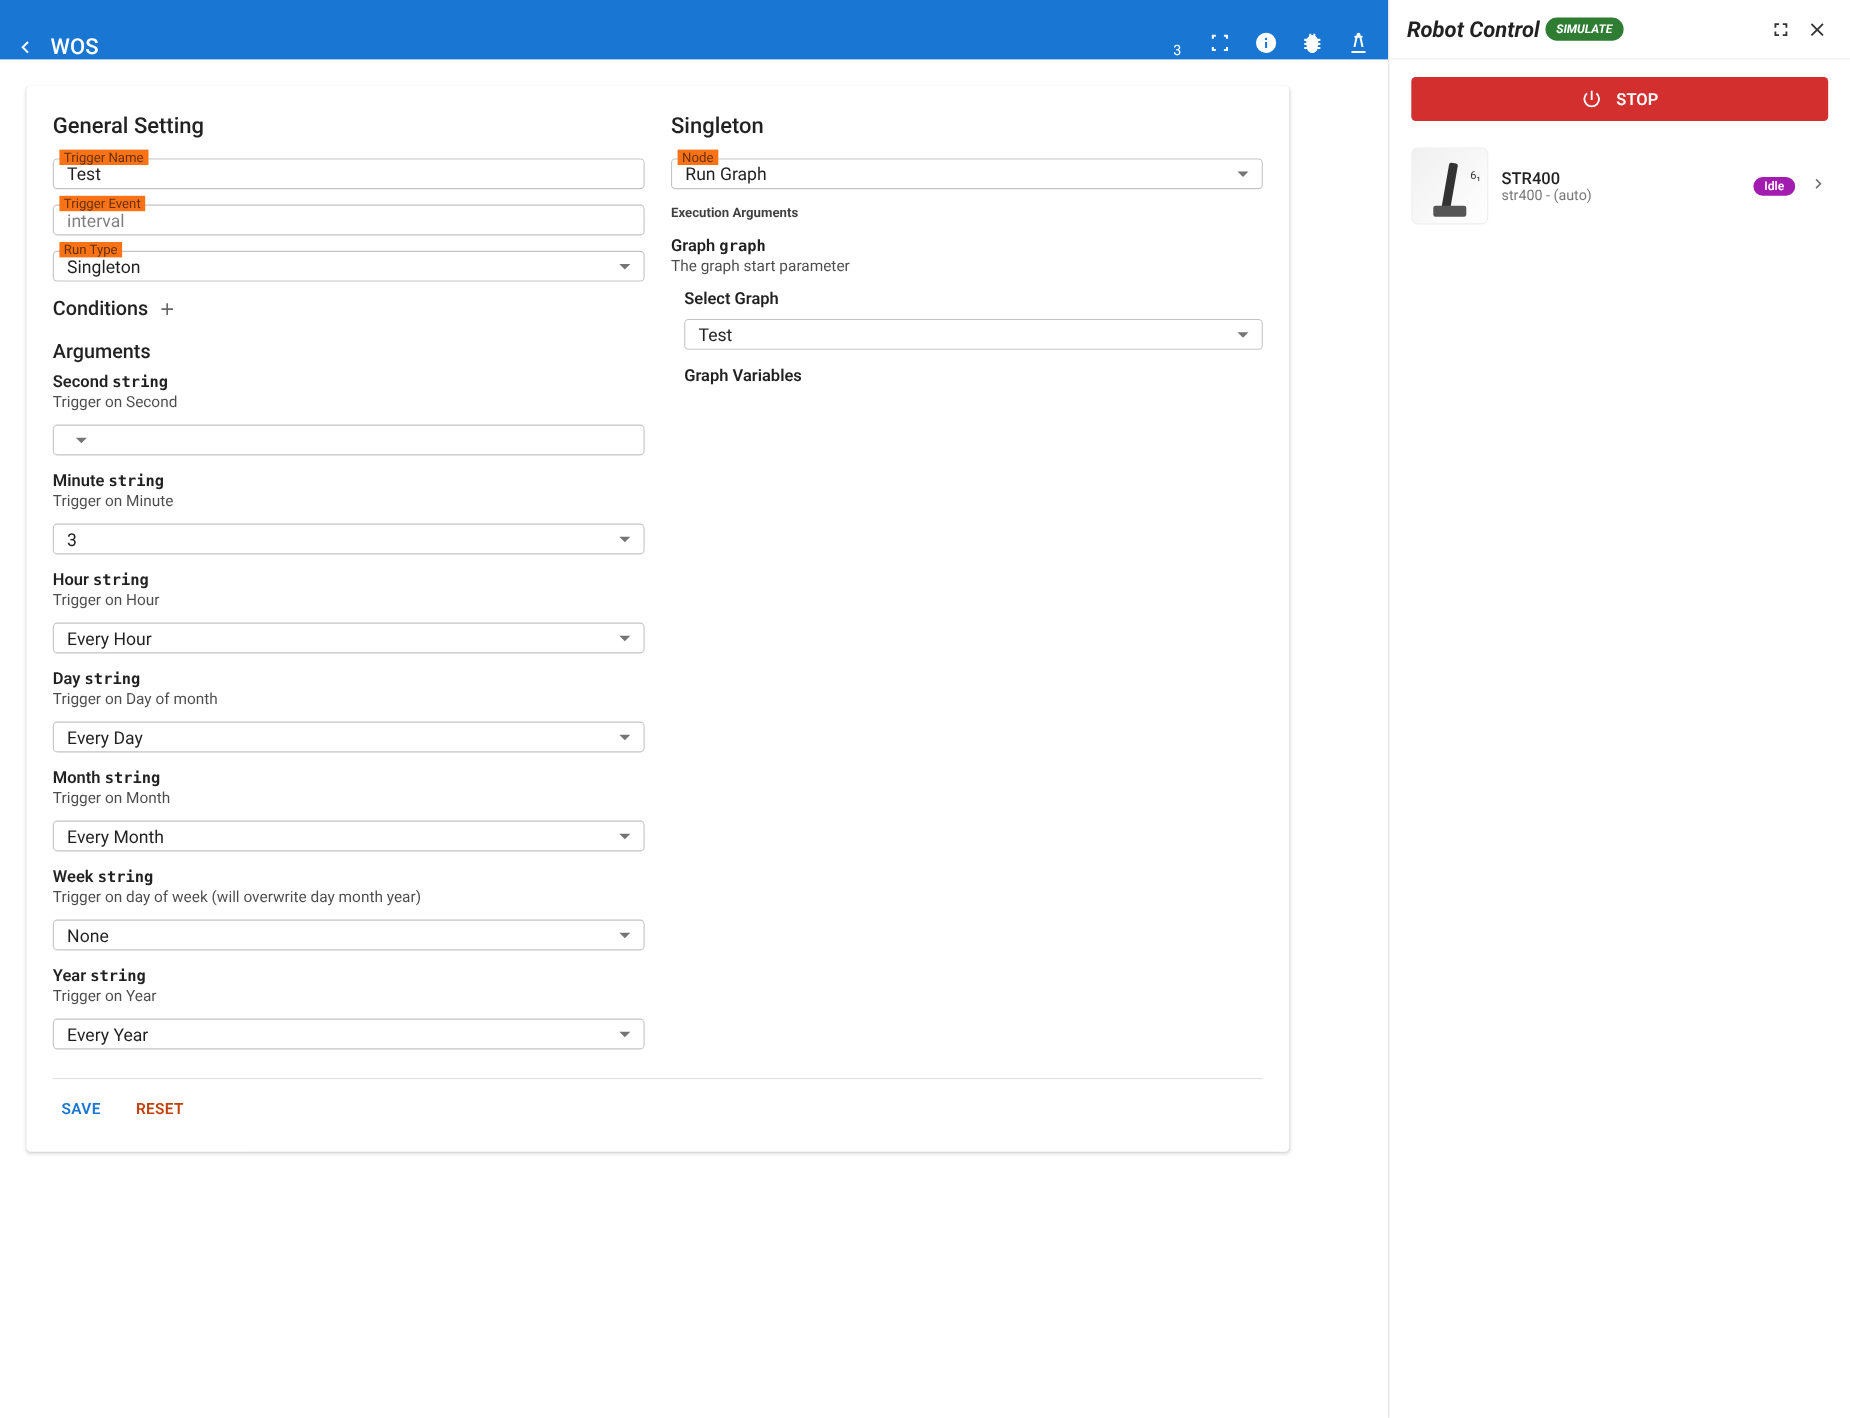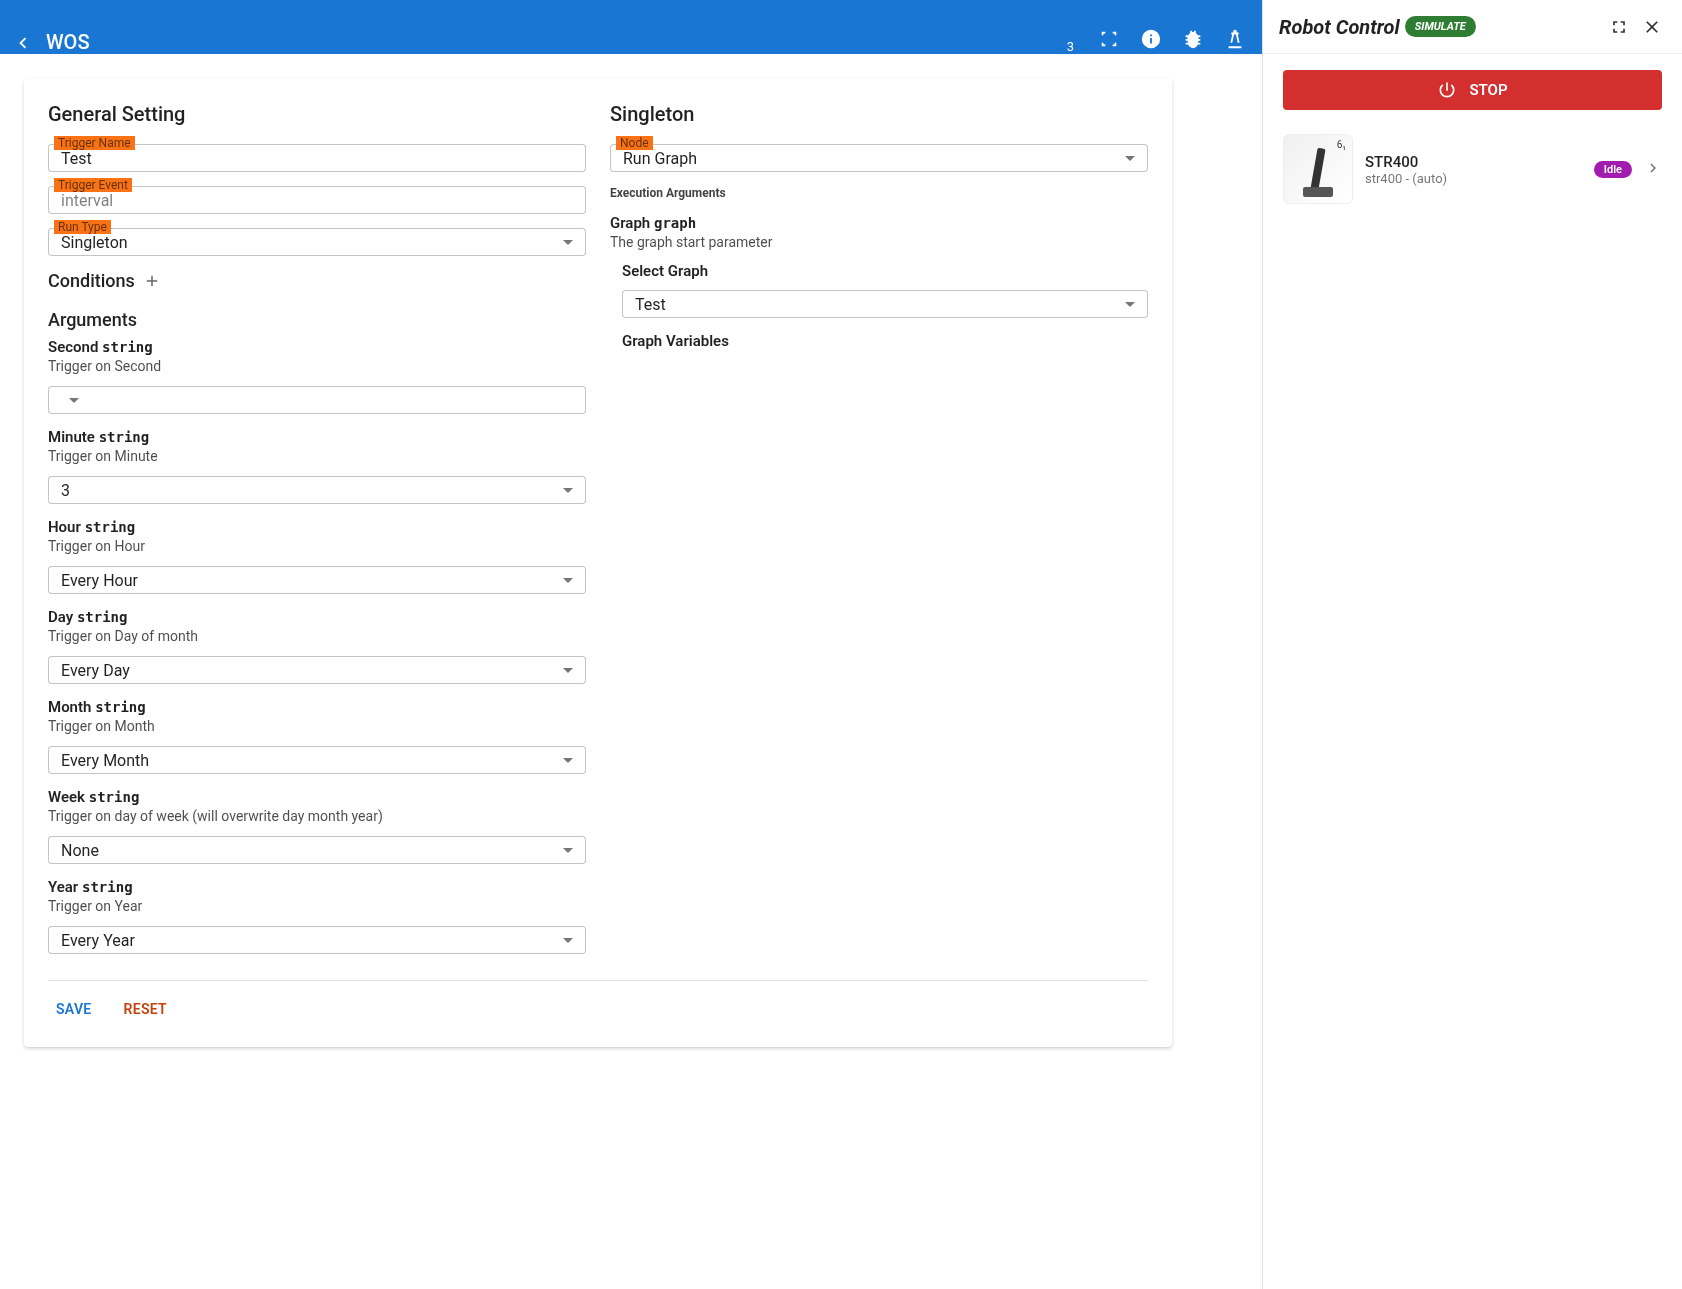--- a/index.html
+++ b/index.html
@@ -143,21 +143,21 @@
   position: relative;
 }
 .robot-thumb .arm {
   width: 8px; height: 42px; background: #333; border-radius: 2px;
   transform: rotate(10deg);
 }
 .robot-thumb .base {
   position: absolute; bottom: 6px; width: 30px; height: 10px; background: #555; border-radius: 2px;
 }
 .robot-thumb .tag {
-  position: absolute; top: 4px; right: 6px; font-size: 10px; font-weight: 400; color: #333;
+  position: absolute; top: 20px; right: 6px; font-size: 10px; font-weight: 400; color: #333;
 }
 .robot-info { flex: 1; }
 .robot-name { font-size: 15px; font-weight: 500; }
 .robot-sub { font-size: 13px; color: rgba(0,0,0,0.55); }
 .chip-idle { background: #a21caf; color: #fff; font-size: 11px; font-weight: 600; padding: 2px 10px; border-radius: 10px; }
 .chev-right svg { width: 18px; height: 18px; fill: rgba(0,0,0,0.55); }
 
 .subheading2 { font-size: 15px; font-weight: 600; margin: 4px 0 10px; }
 </style>
 </head>

